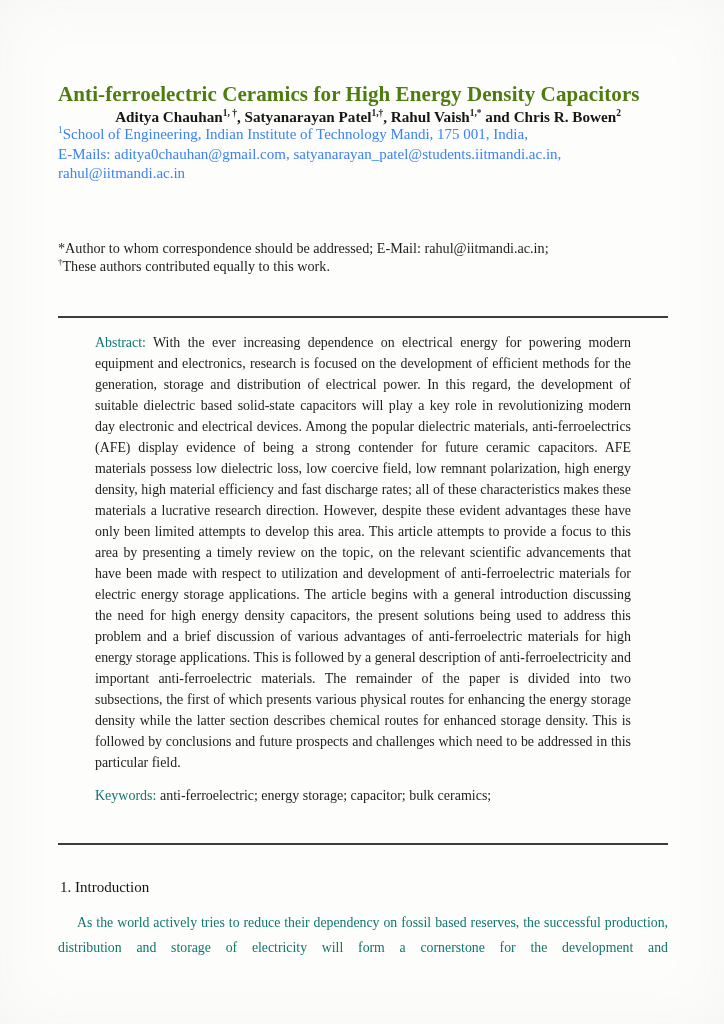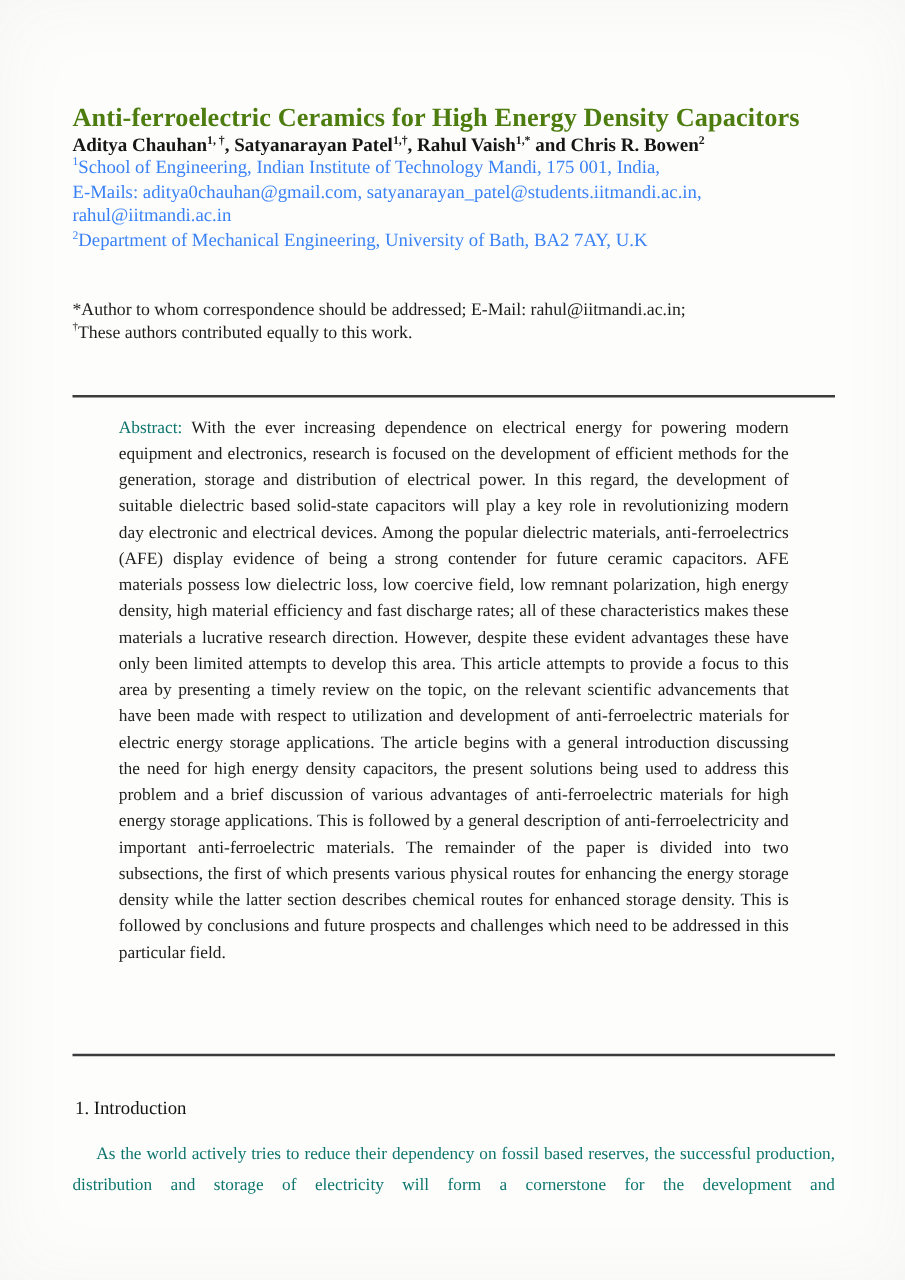--- a/index.html
+++ b/index.html
@@ -25,20 +25,21 @@
     letter-spacing: 0.1px;
     line-height: 25px;
   }
   .authors {
     position: absolute;
     top: 107px; left: 58px; width: 620px;
     font-size: 15.2px; font-weight: bold;
     white-space: nowrap;
     line-height: 20px;
     color: #161616;
+    text-align: center;
   }
   sup {
     font-size: 0.62em;
     line-height: 0;
     vertical-align: super;
   }
   .affils {
     position: absolute;
     top: 125px; left: 58px; width: 620px;
     font-size: 15px;
@@ -102,32 +103,32 @@
   <h1 class="title">Anti-ferroelectric Ceramics for High Energy Density Capacitors</h1>
 
   <div class="authors">
     <span><span>Aditya Chauhan</span><sup>1, †</sup><span>, </span></span><span><span>Satyanarayan Patel</span><sup>1,†</sup><span>, </span></span><span><span>Rahul Vaish</span><sup>1,*</sup><span> and </span></span><span><span>Chris R. Bowen</span><sup>2</sup></span>
   </div>
 
   <div class="affils">
     <div><sup>1</sup><span>School of Engineering, Indian Institute of Technology Mandi, 175 001, India,</span></div>
     <div><sup></sup><span>E-Mails: aditya0chauhan@gmail.com, satyanarayan_patel@students.iitmandi.ac.in,</span></div>
     <div><sup></sup><span>rahul@iitmandi.ac.in</span></div>
-    <div><sup>2</sup><span>Department of Mechanical Engineering, University of Bath, BA2 7AY, U.K</span></div>
   </div>
 
   <div class="footnotes">
     <div><sup></sup><span>*Author to whom correspondence should be addressed; E-Mail: rahul@iitmandi.ac.in;</span></div>
     <div><sup>†</sup><span>These authors contributed equally to this work.</span></div>
   </div>
 
   <div class="rule rule-top"></div>
 
   <div class="abstract-block">
     <p><span class="bold">Abstract:</span> <span>With the ever increasing dependence on electrical energy for powering modern equipment and electronics, research is focused on the development of efficient methods for the generation, storage and distribution of electrical power. In this regard, the development of suitable dielectric based solid-state capacitors will play a key role in revolutionizing modern day electronic and electrical devices. Among the popular dielectric materials, anti-ferroelectrics (AFE) display evidence of being a strong contender for future ceramic capacitors. AFE materials possess low dielectric loss, low coercive field, low remnant polarization, high energy density, high material efficiency and fast discharge rates; all of these characteristics makes these materials a lucrative research direction. However, despite these evident advantages these have only been limited attempts to develop this area. This article attempts to provide a focus to this area by presenting a timely review on the topic, on the relevant scientific advancements that have been made with respect to utilization and development of anti-ferroelectric materials for electric energy storage applications. The article begins with a general introduction discussing the need for high energy density capacitors, the present solutions being used to address this problem and a brief discussion of various advantages of anti-ferroelectric materials for high energy storage applications. This is followed by a general description of anti-ferroelectricity and important anti-ferroelectric materials. The remainder of the paper is divided into two subsections, the first of which presents various physical routes for enhancing the energy storage density while the latter section describes chemical routes for enhanced storage density. This is followed by conclusions and future prospects and challenges which need to be addressed in this particular field.</span></p>
+    <div class="keywords"><span class="bold">Keywords:</span> <span>anti-ferroelectric; energy storage; capacitor; bulk ceramics;</span></div>
   </div>
 
   <div class="rule rule-bottom"></div>
 
   <h2 class="section-heading">1. Introduction</h2>
 
   <p class="intro-para">As the world actively tries to reduce their dependency on fossil based reserves, the successful production, distribution and storage of electricity will form a cornerstone for the development and</p>
 
 </div>
 

